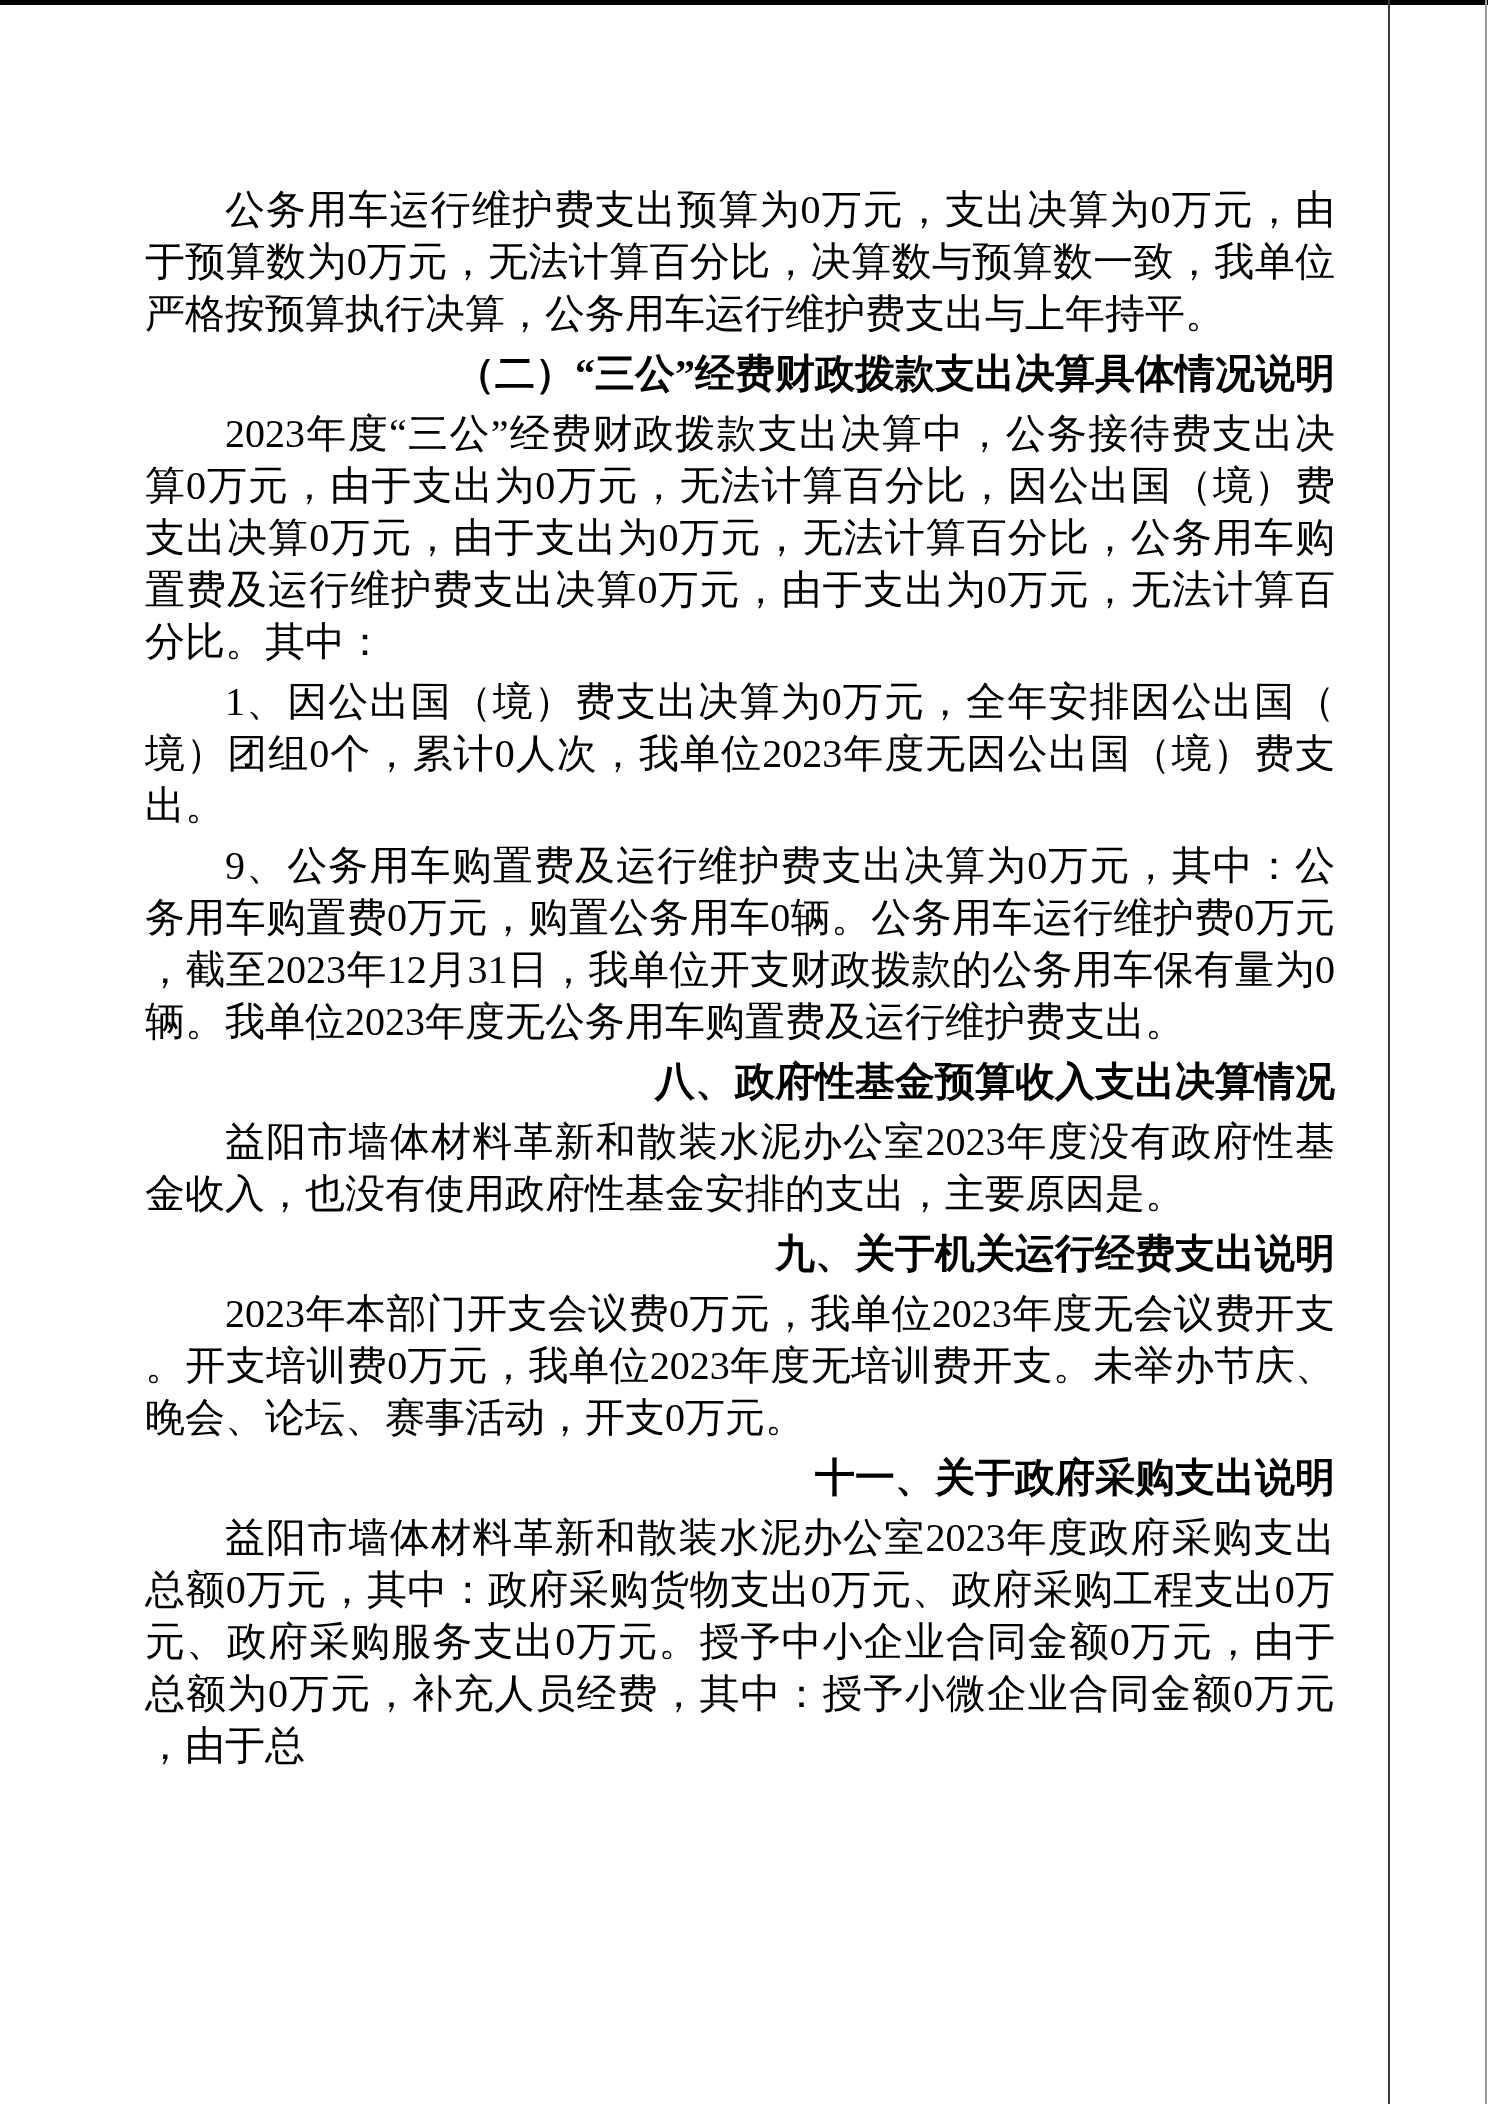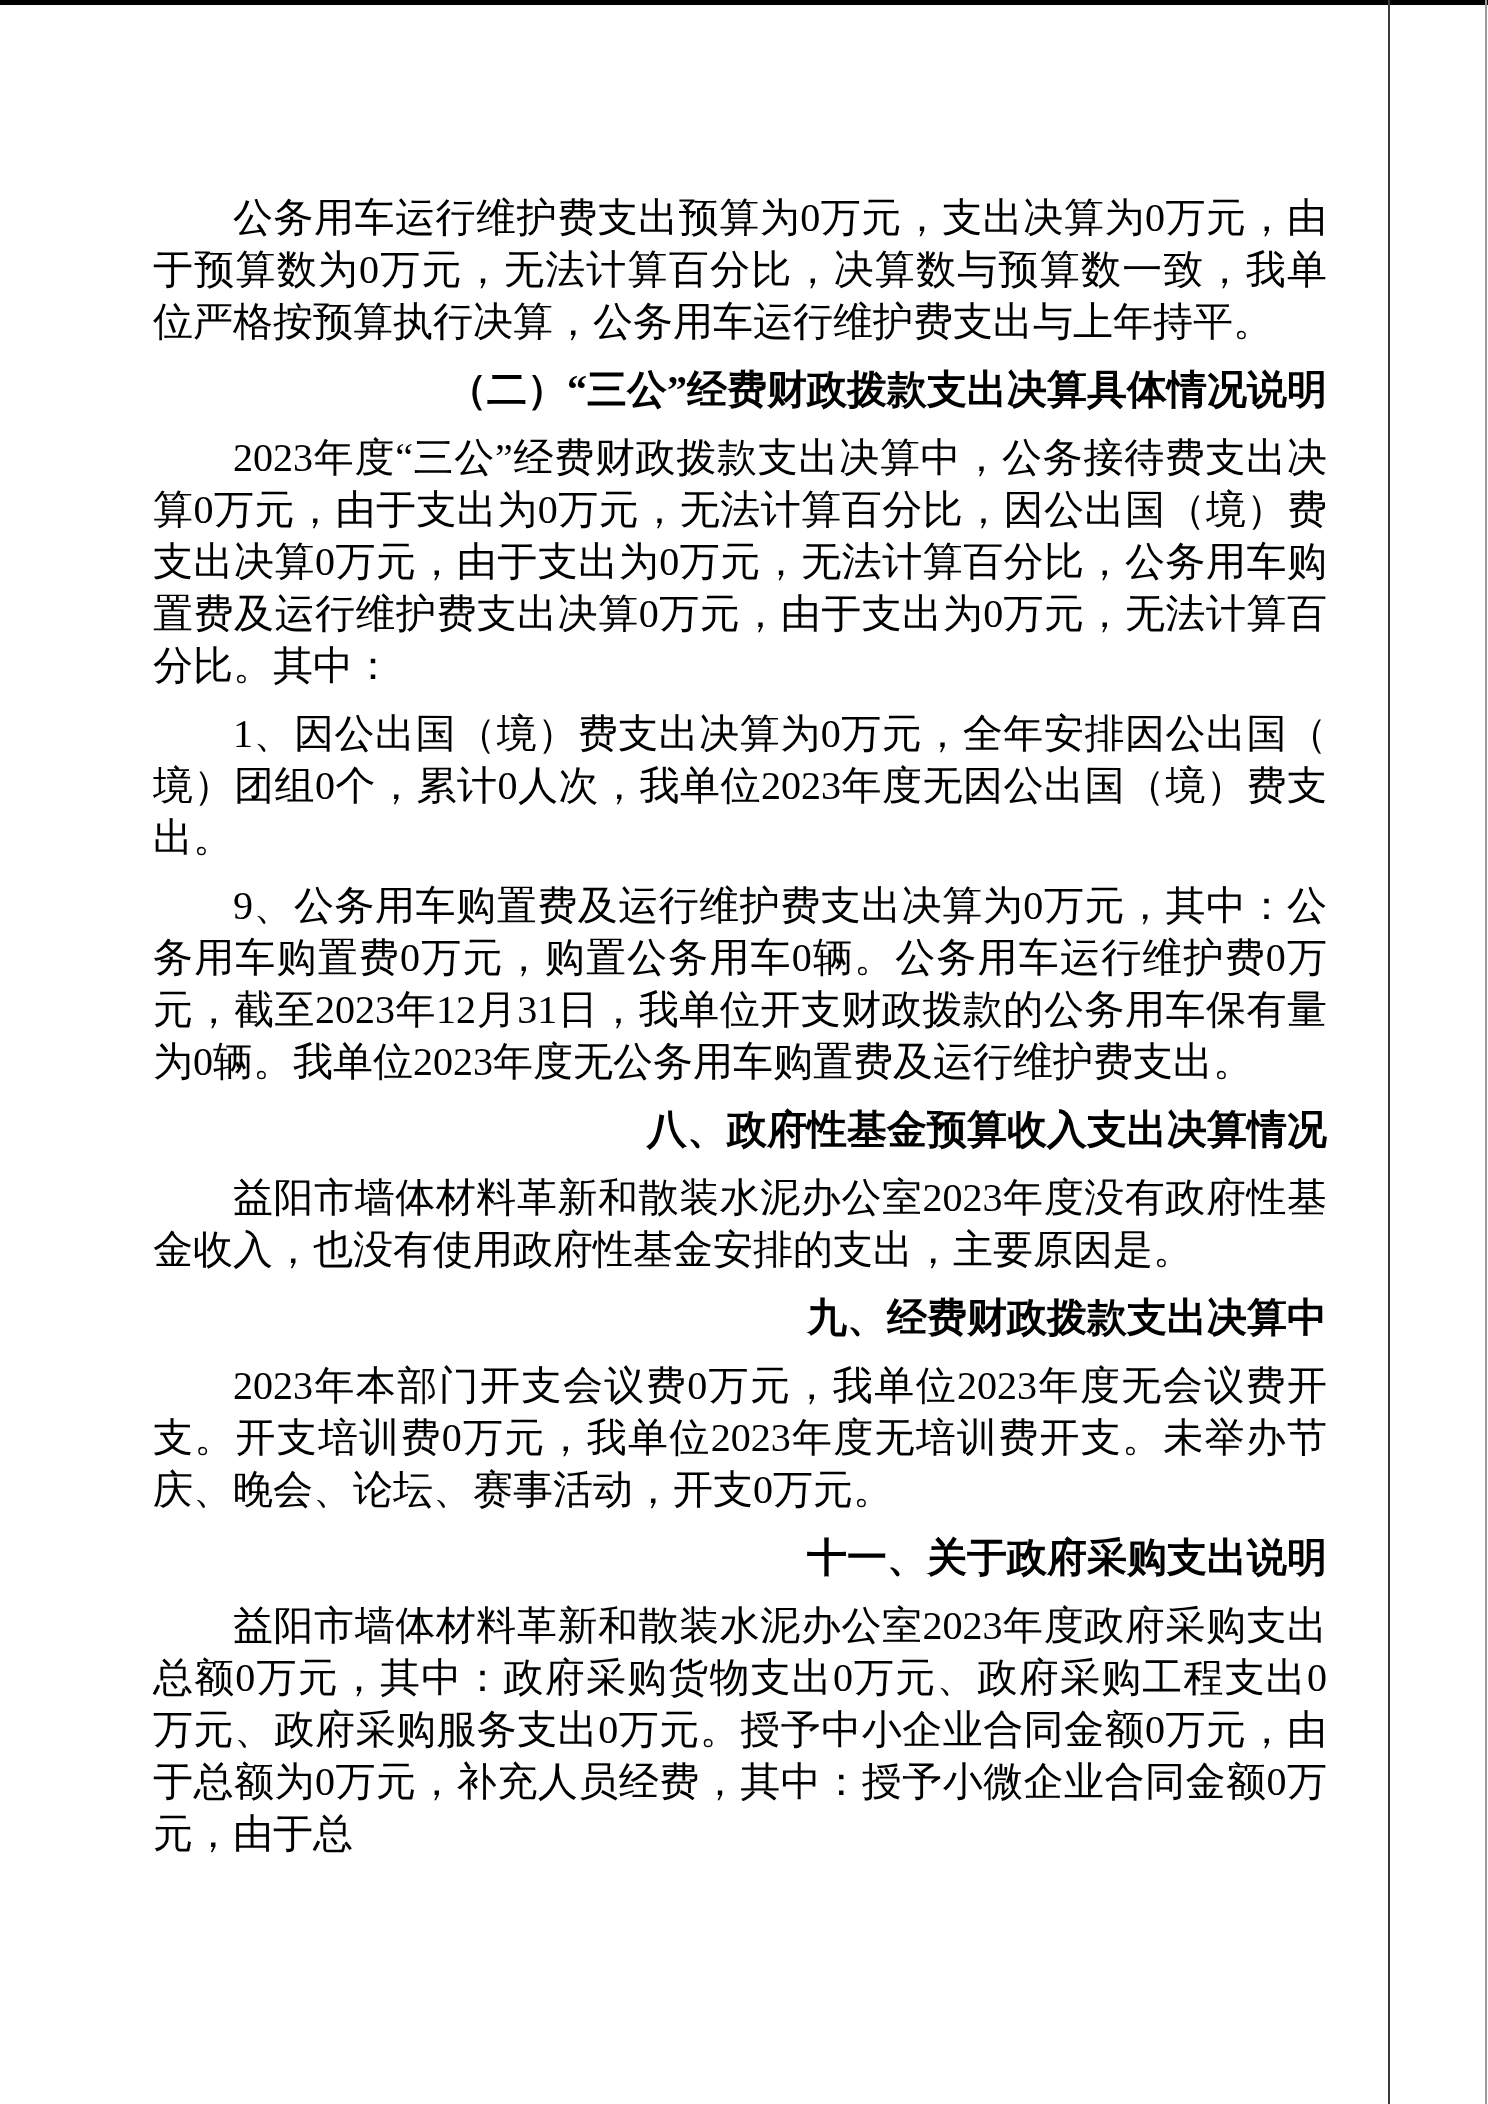--- a/index.html
+++ b/index.html
@@ -38,21 +38,21 @@
     height: 100%;
     background: #9a9a9a;
   }
   .content {
     position: absolute;
     left: 137px;
     top: 176px;
     width: 1206px;
   }
   .content p {
-    margin: 16px;
+    margin: 8px;
     font-size: 40px;
     line-height: 52px;
     text-align: justify;
     text-justify: inter-character;
     word-break: break-all;
     line-break: anywhere;
     text-indent: 2em;
     font-weight: normal;
   }
   .content p.heading {
@@ -72,18 +72,18 @@
   <div class="window-edge-line"></div>
 
   <div class="content">
     <p>公务用车运行维护费支出预算为0万元，支出决算为0万元，由于预算数为0万元，无法计算百分比，决算数与预算数一致，我单位严格按预算执行决算，公务用车运行维护费支出与上年持平。</p>
     <p class="heading">（二）“三公”经费财政拨款支出决算具体情况说明</p>
     <p>2023年度“三公”经费财政拨款支出决算中，公务接待费支出决算0万元，由于支出为0万元，无法计算百分比，因公出国（境）费支出决算0万元，由于支出为0万元，无法计算百分比，公务用车购置费及运行维护费支出决算0万元，由于支出为0万元，无法计算百分比。其中：</p>
     <p>1、因公出国（境）费支出决算为0万元，全年安排因公出国（境）团组0个，累计0人次，我单位2023年度无因公出国（境）费支出。</p>
     <p>9、公务用车购置费及运行维护费支出决算为0万元，其中：公务用车购置费0万元，购置公务用车0辆。公务用车运行维护费0万元，截至2023年12月31日，我单位开支财政拨款的公务用车保有量为0辆。我单位2023年度无公务用车购置费及运行维护费支出。</p>
     <p class="heading">八、政府性基金预算收入支出决算情况</p>
     <p>益阳市墙体材料革新和散装水泥办公室2023年度没有政府性基金收入，也没有使用政府性基金安排的支出，主要原因是。</p>
-    <p class="heading heading-extra-indent">九、经费财政拨款支出决算中</p>
+    <p class="heading heading-extra-indent">九、关于机关运行经费支出说明</p>
     <p>2023年本部门开支会议费0万元，我单位2023年度无会议费开支。开支培训费0万元，我单位2023年度无培训费开支。未举办节庆、晚会、论坛、赛事活动，开支0万元。</p>
     <p class="heading">十一、关于政府采购支出说明</p>
     <p>益阳市墙体材料革新和散装水泥办公室2023年度政府采购支出总额0万元，其中：政府采购货物支出0万元、政府采购工程支出0万元、政府采购服务支出0万元。授予中小企业合同金额0万元，由于总额为0万元，补充人员经费，其中：授予小微企业合同金额0万元，由于总</p>
   </div>
 </div>
 
 </body></html>

